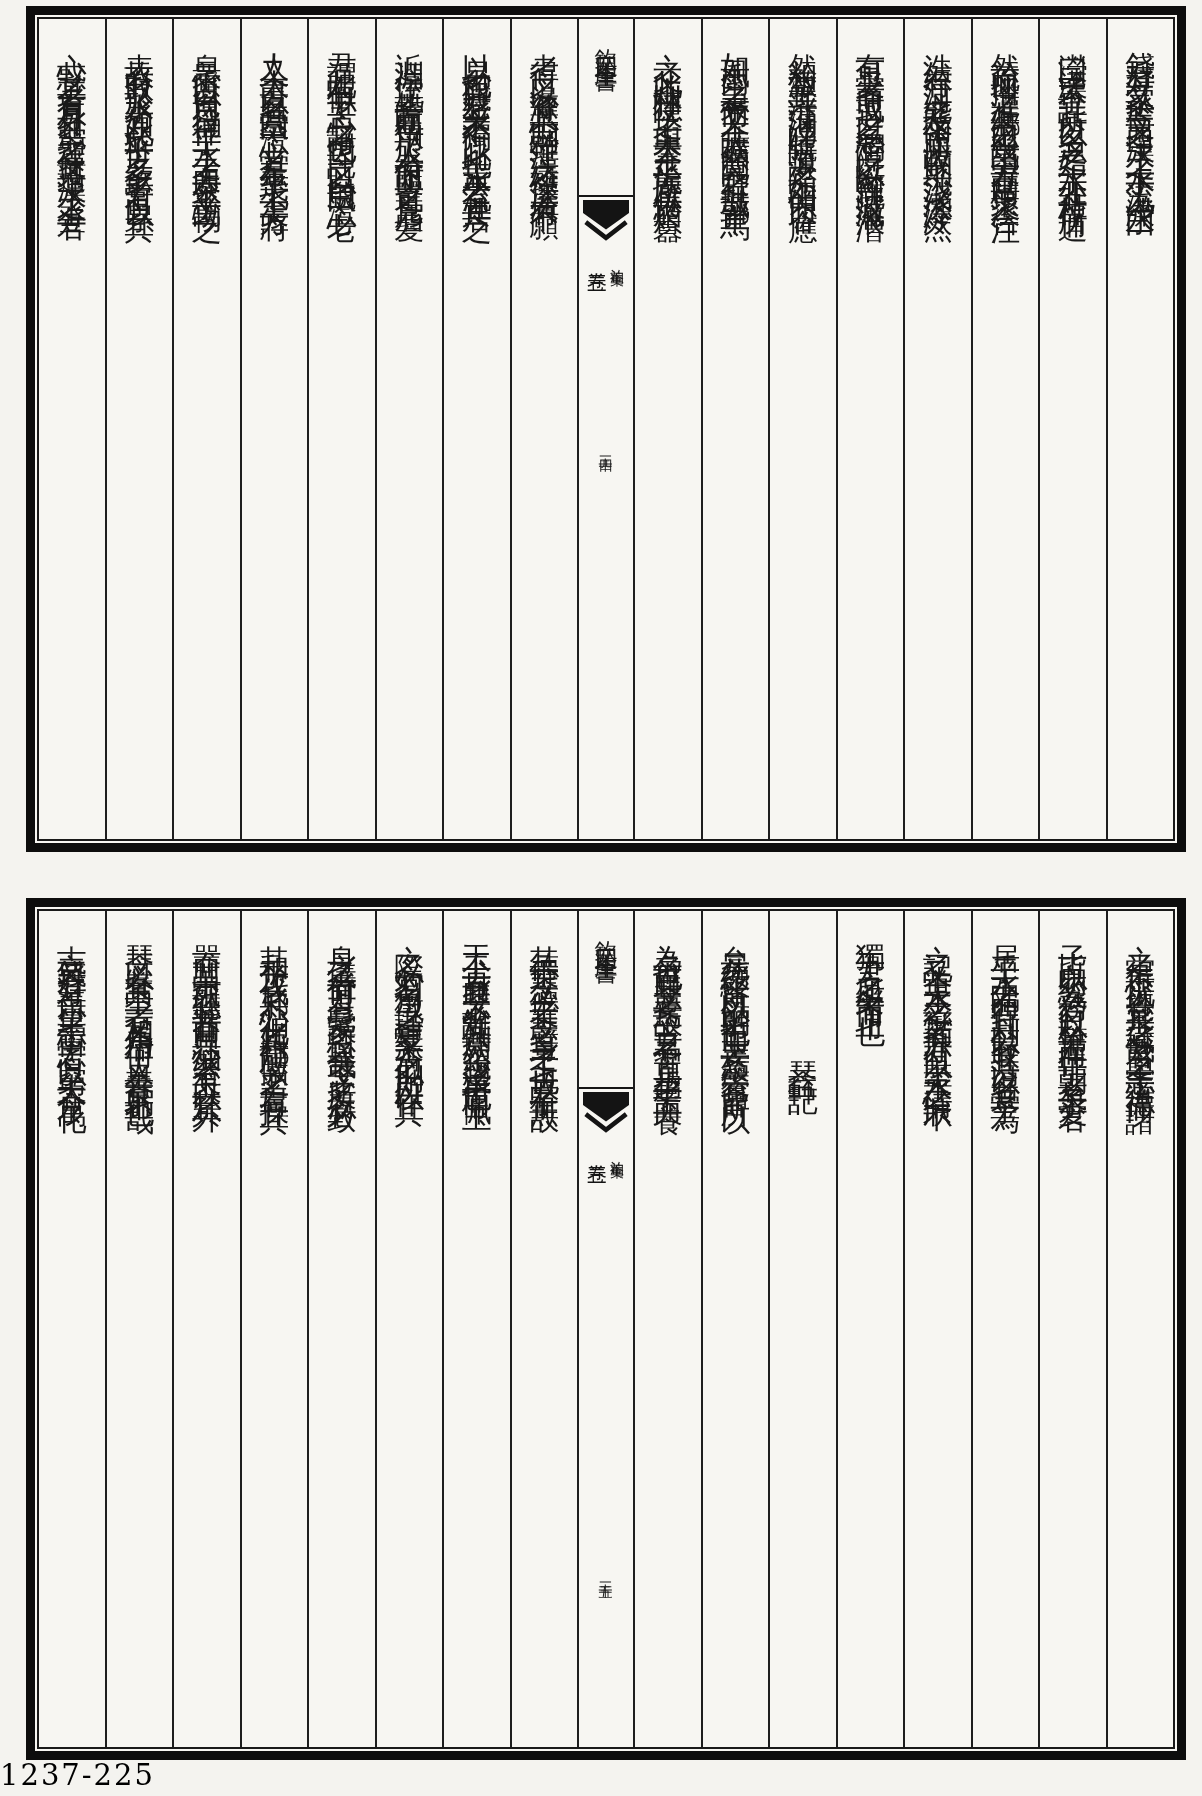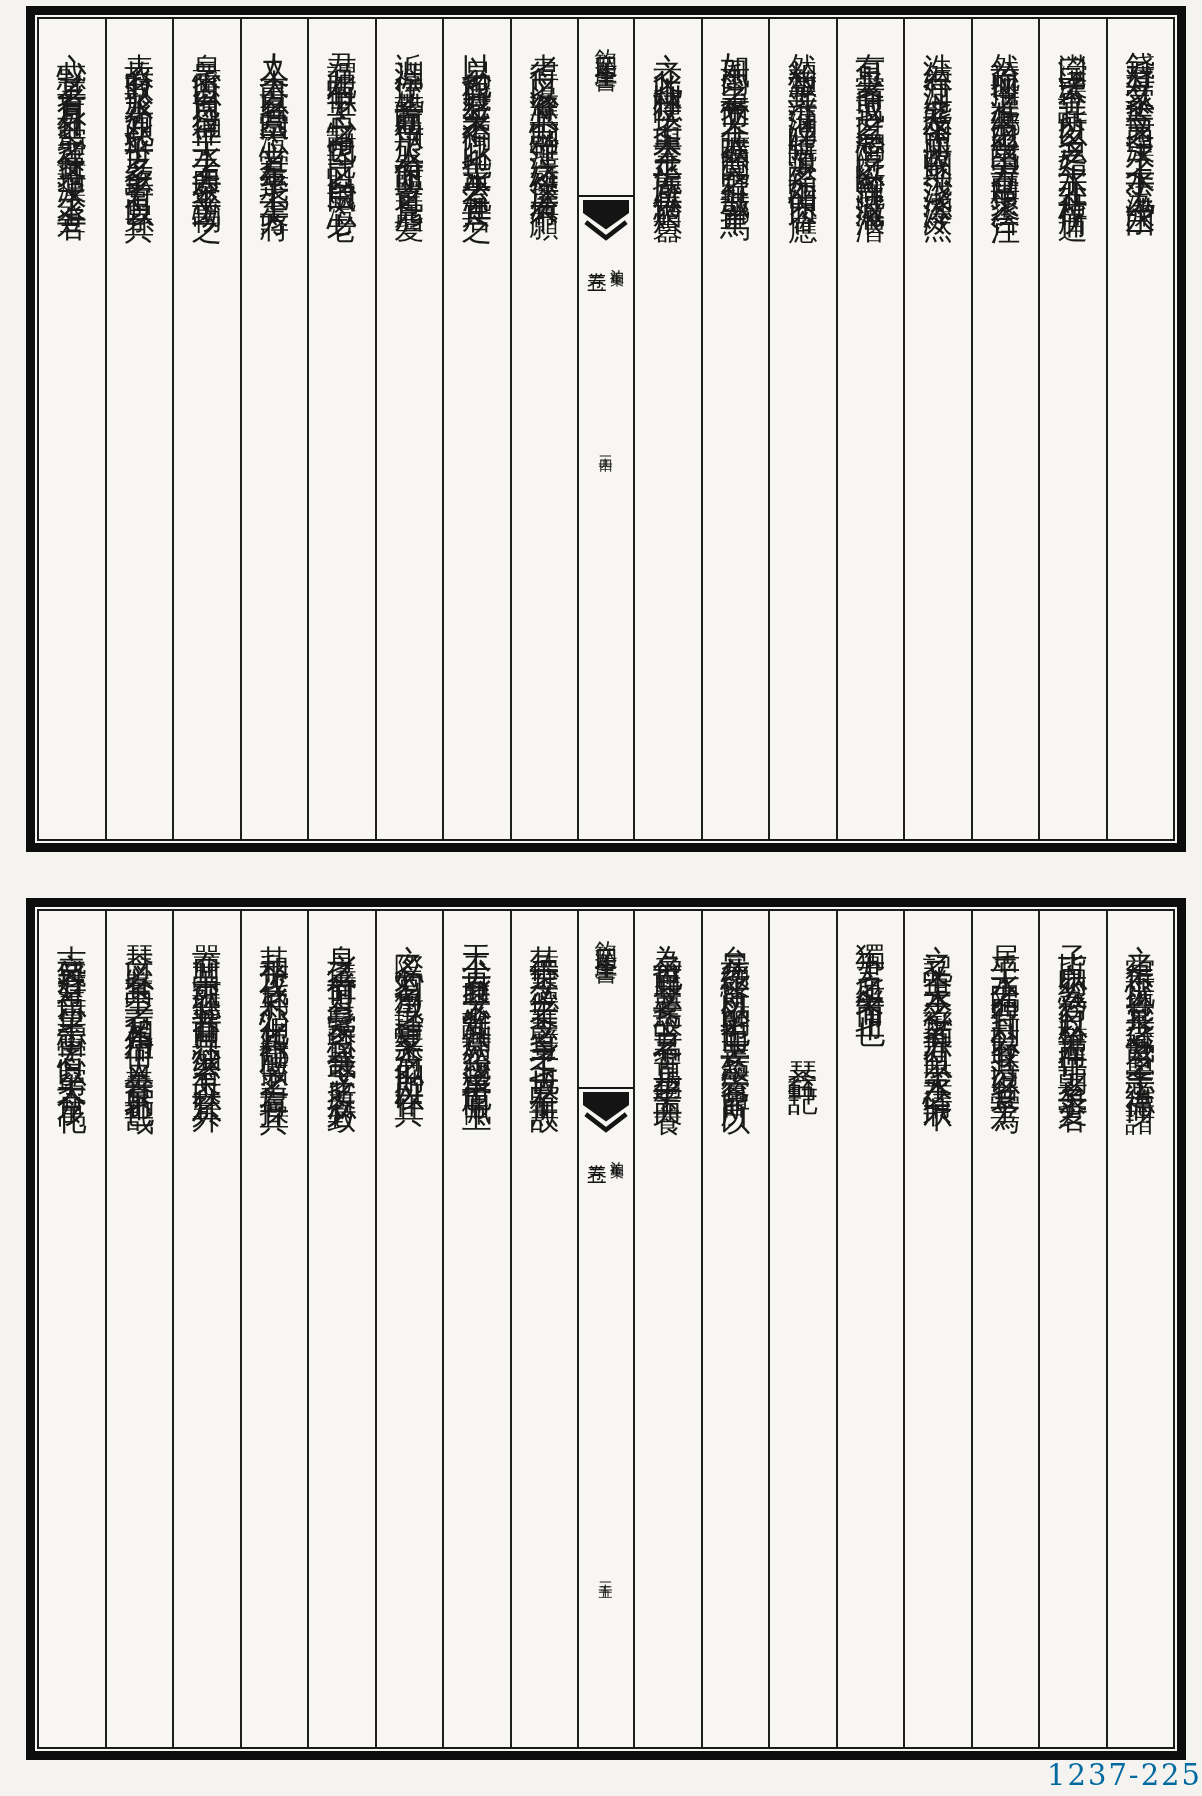--- a/index.html
+++ b/index.html
@@ -53,21 +53,21 @@
   }
   .folio{
     position:absolute;left:50%;transform:translateX(-50%);
     writing-mode:vertical-rl;text-orientation:upright;
     font-size:14px;letter-spacing:2px;line-height:1;color:#1c1c1c;
   }
   .folio-top{top:52%;}
   .folio-bottom{top:79%;}
   .pagenum{
     position:absolute;top:1758px;left:0;width:100%;
-    text-align:right;font-size:29px;letter-spacing:2px;color:#0369a1;
+    text-align:left;font-size:29px;letter-spacing:2px;color:#000000;
     font-family:"DejaVu Serif", serif;
   }
 </style>
 </head>
 <body>
 
 <div class="block block-top">
   <div class="inner">
 
     <div class="col">

